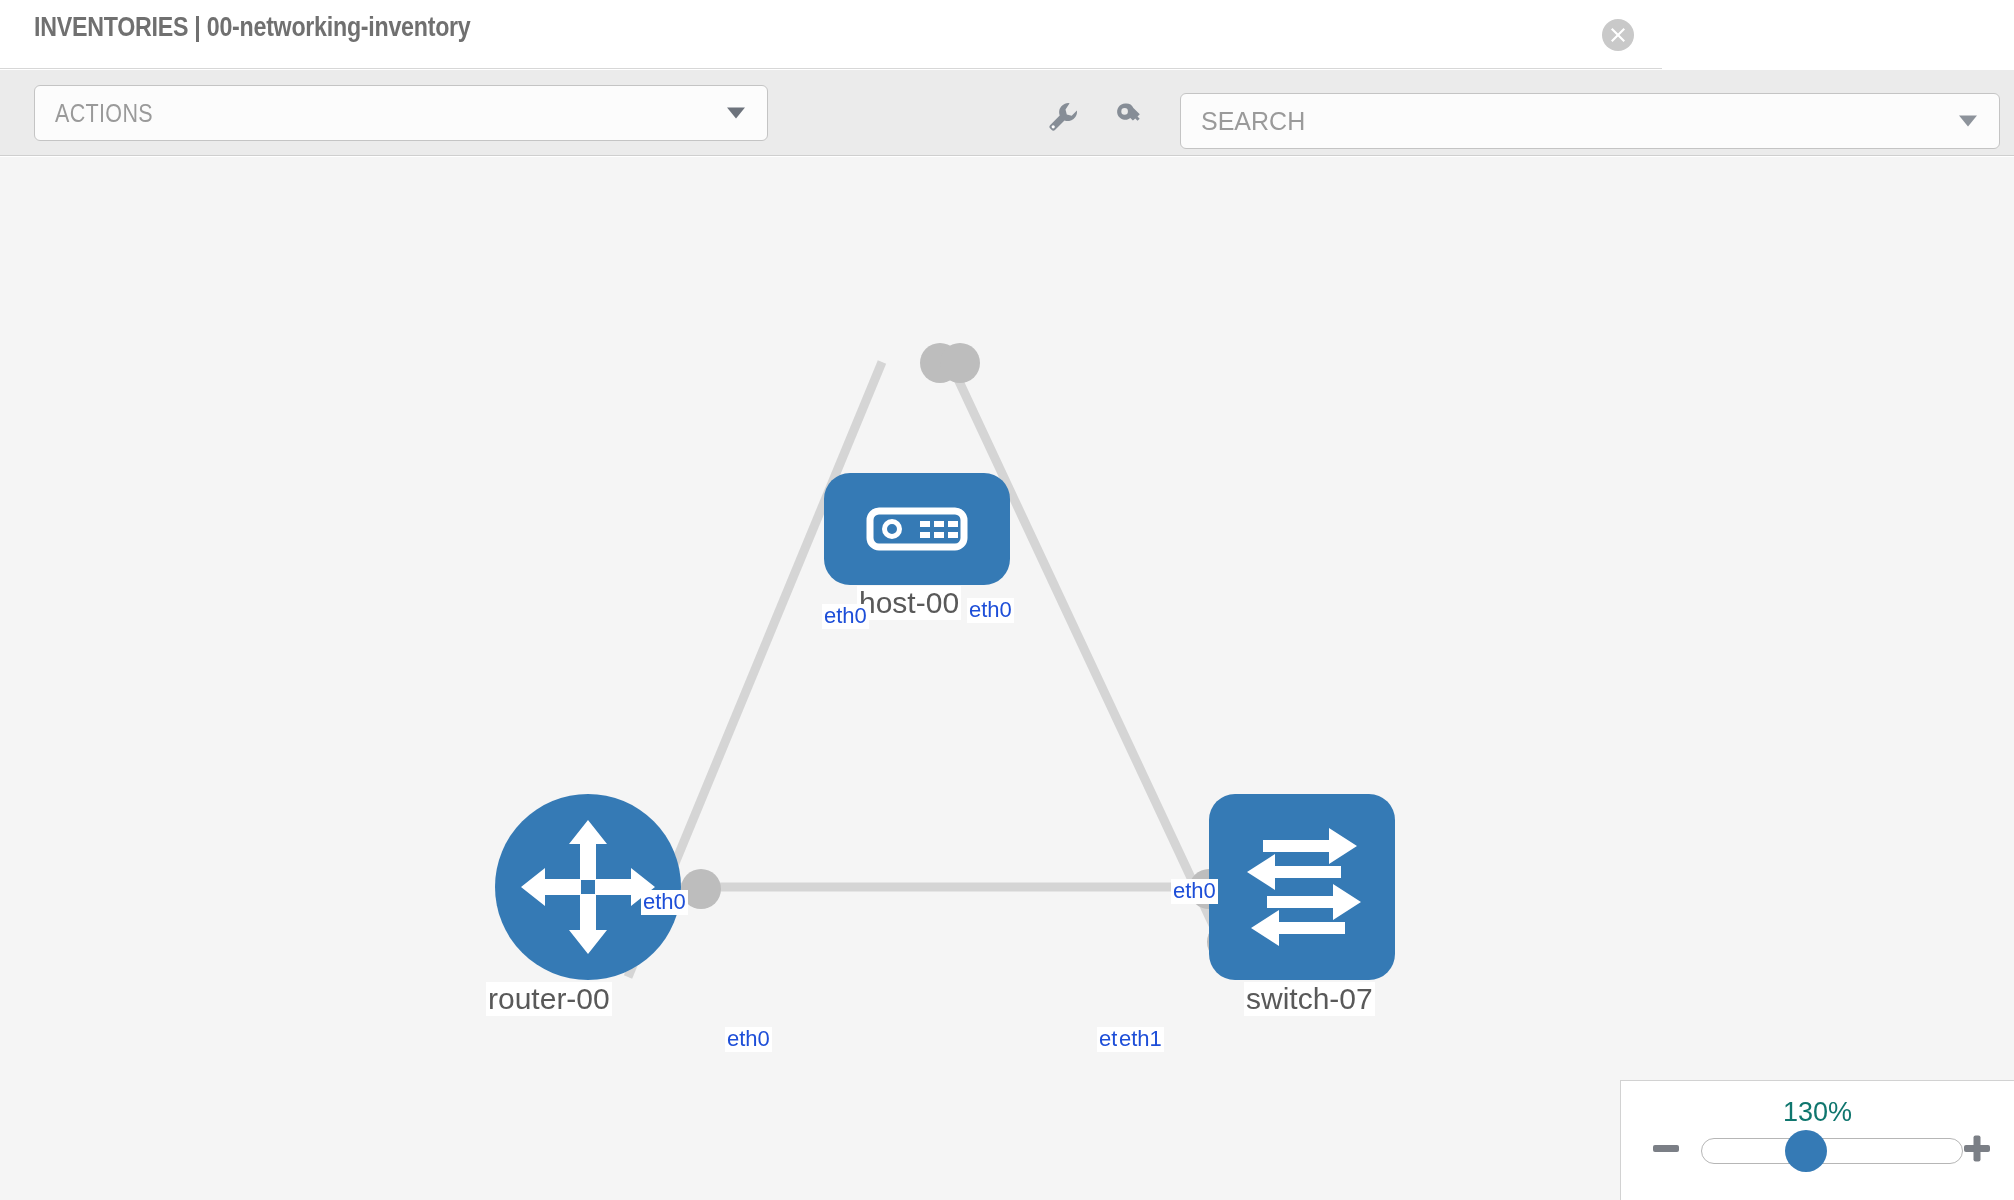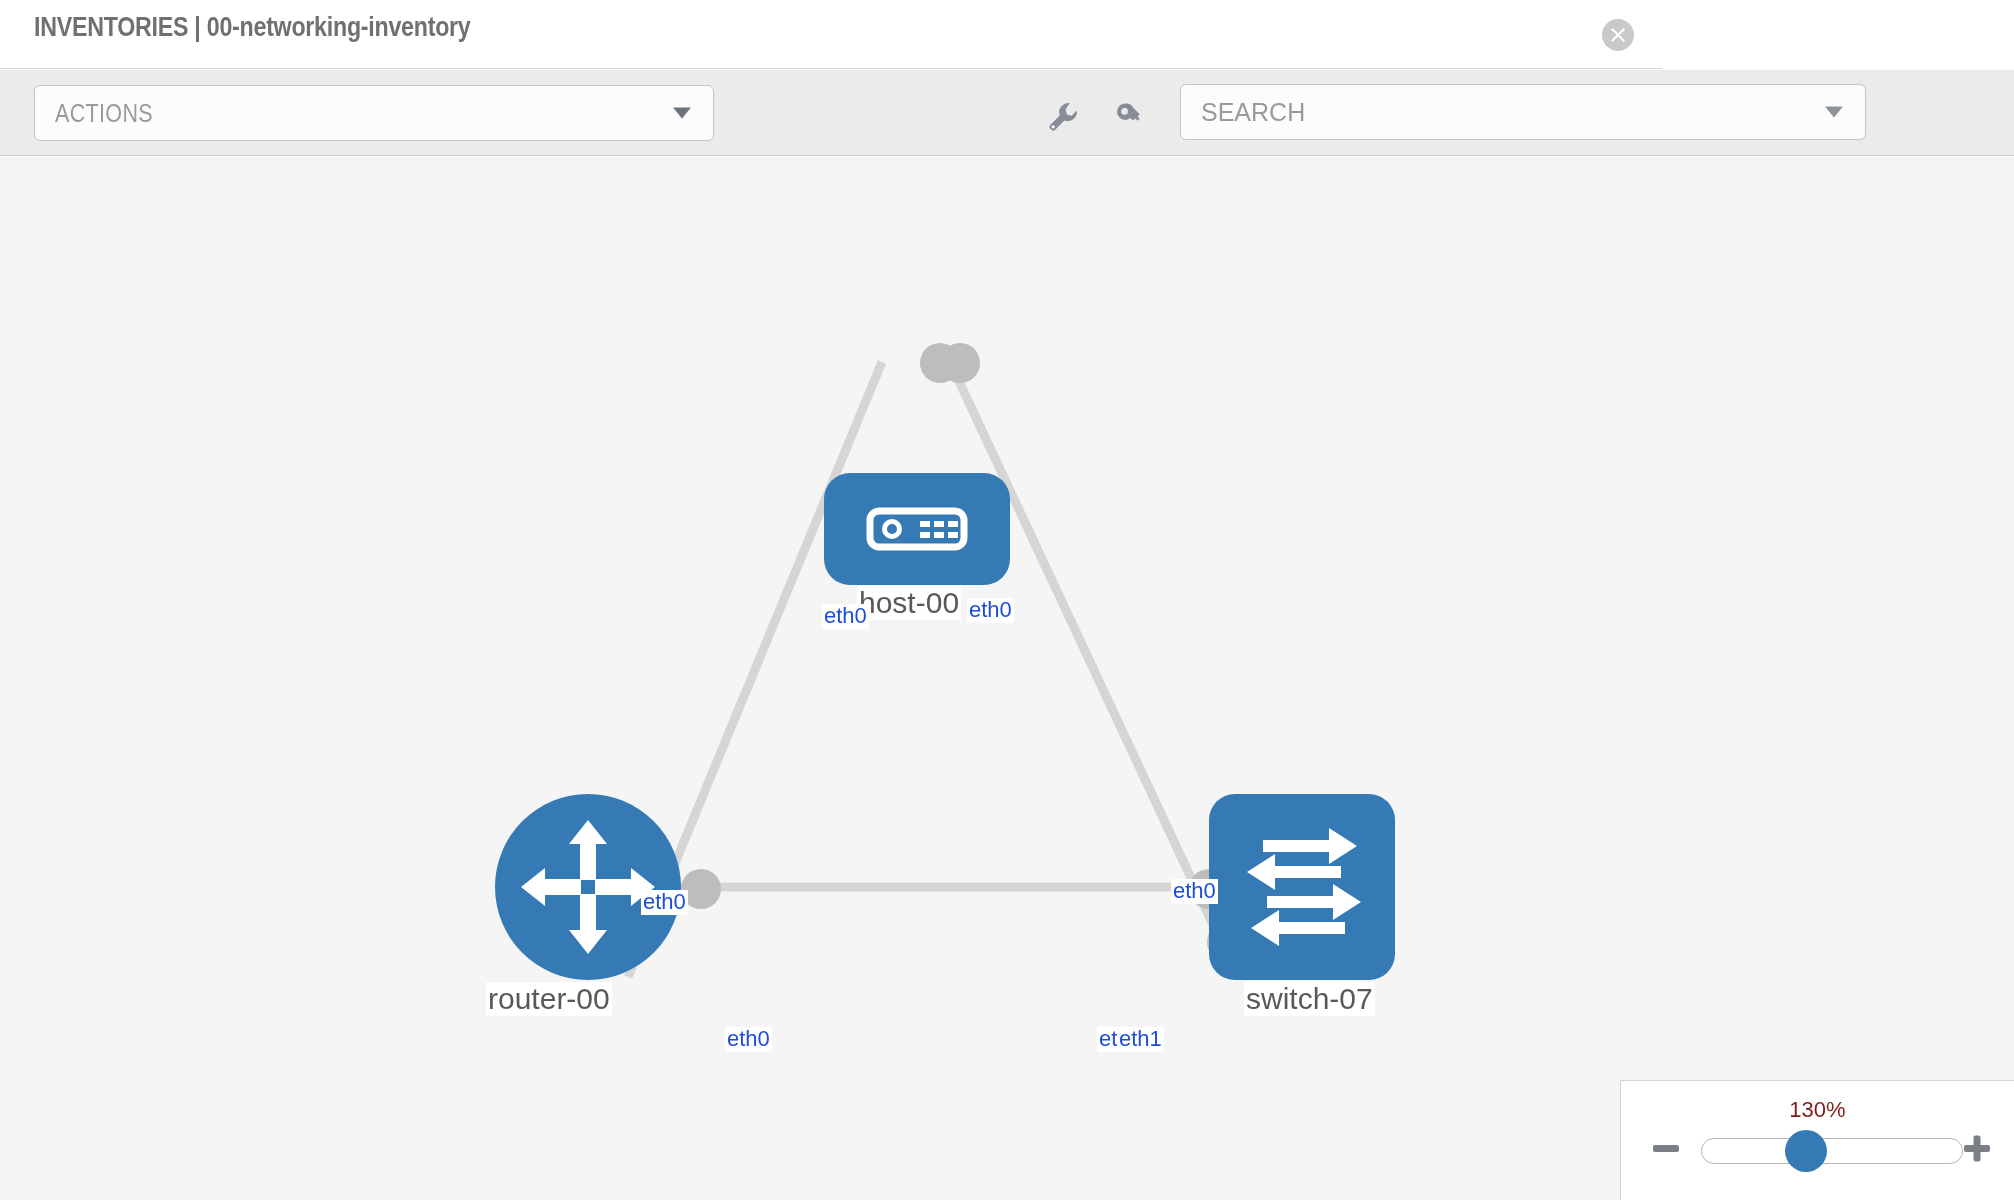--- a/index.html
+++ b/index.html
@@ -54,22 +54,22 @@
     background: #ebebeb;
     border-bottom: 1px solid #cfcfcf;
   }
   .select-box {
     position: absolute;
     background: #fcfcfc;
     border: 1px solid #c4c4c4;
     border-radius: 6px;
     height: 56px;
   }
-  #actions-select { left: 34px; top: 15px; width: 680px; }
-  #search-select  { left: 1180px; top: 14px; width: 686px; }
+  #actions-select { left: 34px; top: 15px; width: 734px; }
+  #search-select  { left: 1180px; top: 23px; width: 820px; }
 
   .select-label {
     position: absolute;
     left: 20px;
     top: 50%;
     transform: translateY(-50%);
     font-size: 25px;
     color: #9a9a9a;
     white-space: nowrap;
   }
@@ -173,22 +173,22 @@
     background: #ffffff;
     border: 1px solid #d2d2d2;
     border-right: none;
     border-bottom: none;
   }
   #zoom-level {
     position: absolute;
     top: 16px;
     left: 0; right: 0;
     text-align: center;
-    font-size: 22px;
-    color: #7f1d1d;
+    font-size: 27px;
+    color: #0f766e;
   }
   #zoom-minus-button, #zoom-plus-button {
     position: absolute;
     top: 50px;
     width: 34px; height: 34px;
     cursor: pointer;
   }
   #zoom-minus-button { left: 28px; }
   #zoom-plus-button  { right: 20px; }
   #zoom-slider-track {

